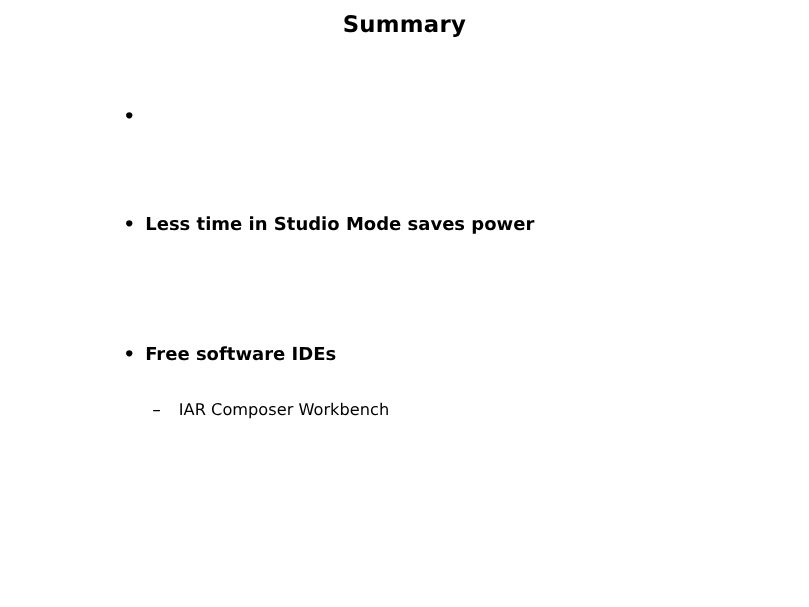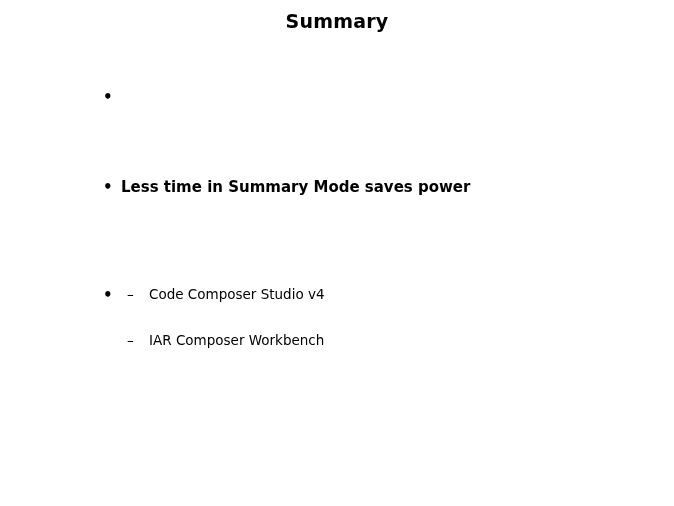--- a/index.html
+++ b/index.html
@@ -94,30 +94,30 @@
   <div class="slide-title">Summary</div>
 
   <ul class="body-list">
 
     <li class="level1">
       <span class="bullet">•</span>
     </li>
 
     <li class="level1">
       <span class="bullet">•</span>
-      <span>Less time in Summary Mode saves power</span>
+      <span>Less time in Studio Mode saves power</span>
     </li>
 
     <li class="level1">
       <span class="bullet">•</span>
+      <span>Free software IDEs</span>
 
       <ul class="sublist">
         <li class="level2 first-sub">
           <span class="bullet">–</span>
-          <span>Code Composer Studio v4</span>
         </li>
         <li class="level2">
           <span class="bullet">–</span>
           <span>IAR Composer Workbench</span>
         </li>
       </ul>
     </li>
 
   </ul>
 </div>

